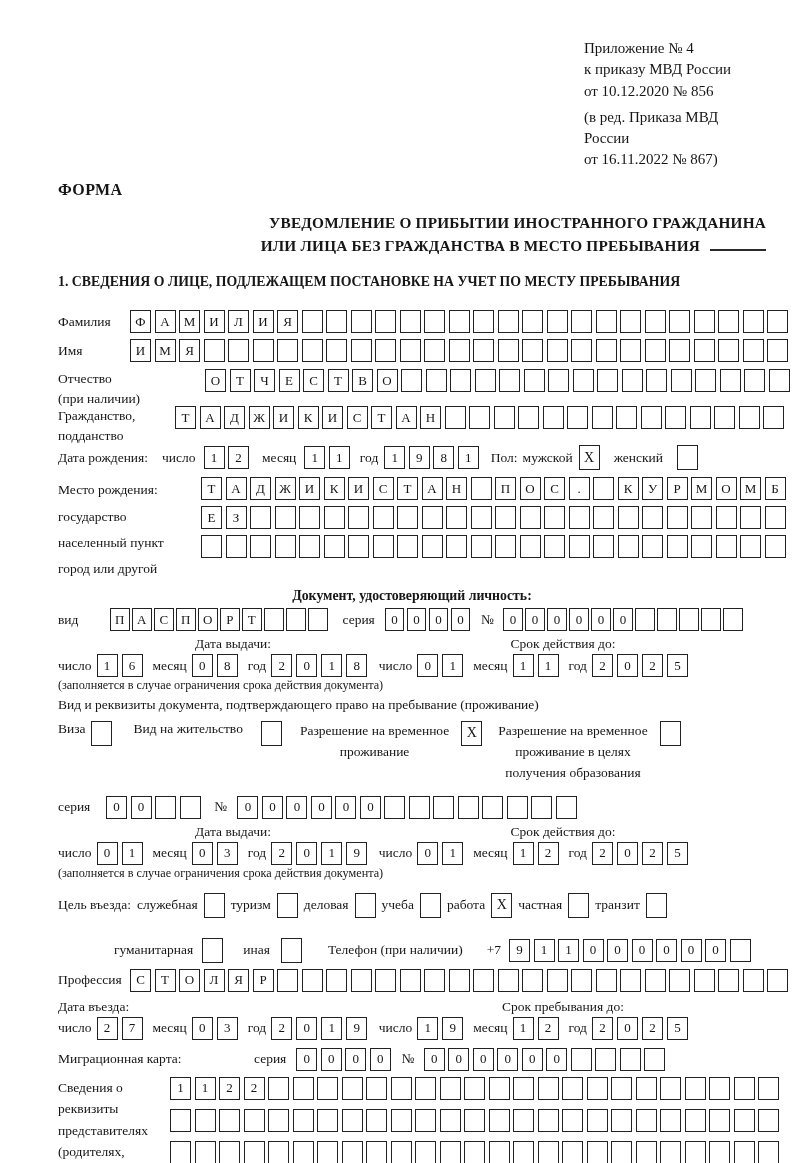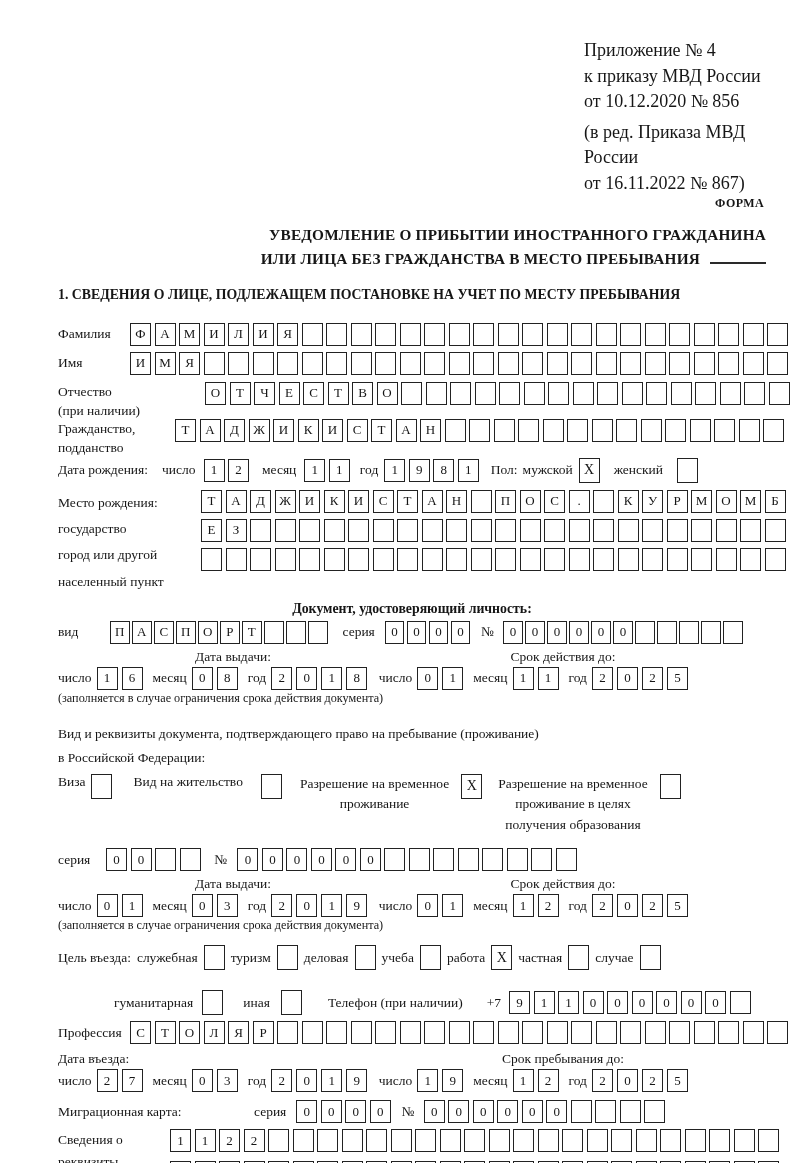--- a/index.html
+++ b/index.html
@@ -2,42 +2,42 @@
 <html><head>
 <meta charset="utf-8">
 <style>
   * { box-sizing: border-box; }
   html, body { margin:0; padding:0; background:#ffffff; }
   .page {
     width:800px; height:1163px; background:#fff; overflow:hidden;
     font-family:"Liberation Serif", serif; color:#161616;
     padding:38px 34px 10px 58px; position:relative;
   }
-  .annex { margin-left:auto; width:182px; font-size:18px; line-height:1.42; }
+  .annex { margin-left:auto; width:182px; font-size:15px; line-height:1.42; }
   .annex .rev { margin-top:5px; }
-  .forma { text-align:right; font-weight:bold; font-size:12px; padding-right:2px; letter-spacing:.4px; }
+  .forma { text-align:left; font-weight:bold; font-size:16px; margin-top:10px; padding-right:2px; letter-spacing:.4px; }
   .title { text-align:right; font-weight:bold; font-size:15.3px; margin-top:12px; line-height:1.55; letter-spacing:.2px; }
   .blank { display:inline-block; width:56px; border-bottom:2px solid #2a2a2a; height:.9em; margin-left:10px; }
   .sec1 { font-weight:bold; font-size:13.8px; margin-top:16px; }
 
   .frow { display:flex; align-items:center; margin-top:6px; font-size:13.5px; }
   .frow.start { align-items:flex-start; }
   .lblcol { flex:none; }
   .two { height:23px; line-height:1.45; }
   .cells { display:flex; gap:3.5px; flex:none; }
   .cell { flex:none; width:21px; height:23px; border:1.5px solid #222; display:flex; align-items:center; justify-content:center; font-size:13px; background:#fff; }
   .cells.sm { gap:2.5px; } .cells.sm .cell { width:19.5px; }
   .box { flex:none; width:21px; height:25px; border:1.5px solid #222; display:inline-flex; align-items:center; justify-content:center; font-size:14px; }
   .colrows { display:flex; flex-direction:column; gap:6px; }
   .dmy { display:flex; align-items:center; font-size:13.5px; }
   .dmy .cells { gap:4px; margin-left:5px; }
   .dmy .ml { margin-left:10px; }
   .hdr { display:flex; font-size:13.5px; margin-top:5px; }
   .note { text-align:left; font-size:12.2px; margin-top:1px; padding-right:2px; }
-  .intro { font-size:13.5px; line-height:1.8; margin-top:16px; }
+  .intro { font-size:13.5px; line-height:1.8; margin-top:0; }
   .ctr { text-align:center; font-weight:bold; font-size:13.8px; margin-top:6px; }
   .optlbl { text-align:center; line-height:1.55; }
 </style>
 </head>
 <body>
 
 <div class="page">
 
   <div class="annex">
     <div>Приложение № 4</div>
@@ -212,22 +212,22 @@
     <span style="margin-left:5px">мужской</span>
     <span class="box" style="margin-left:6px">X</span>
     <span style="margin-left:14px">женский</span>
     <span class="box" style="margin-left:14px"></span>
   </div>
 
   <div class="frow start" style="margin-top:7px">
     <div class="lblcol" style="width:143px; line-height:1.95">
       <div>Место рождения:</div>
       <div>государство</div>
+      <div>населенный пункт</div>
       <div>город или другой</div>
-      <div>населенный пункт</div>
     </div>
     <div class="colrows">
       <span class="cells">
           <span class="cell">Т</span>
           <span class="cell">А</span>
           <span class="cell">Д</span>
           <span class="cell">Ж</span>
           <span class="cell">И</span>
           <span class="cell">К</span>
           <span class="cell">И</span>
@@ -384,21 +384,20 @@
           <span class="cell">0</span>
           <span class="cell">2</span>
           <span class="cell">5</span>
         </span>
     </div>
   </div>
   <div class="note">(заполняется в случае ограничения срока действия документа)</div>
 
   <div class="intro">
     <div>Вид и реквизиты документа, подтверждающего право на пребывание (проживание)</div>
-    <div>в Российской Федерации:</div>
   </div>
 
   <div class="frow start" style="margin-top:3px">
     <span>Виза</span>
     <span class="box" style="margin-left:5px"></span>
     <span style="margin-left:22px">Вид на жительство</span>
     <span class="box" style="margin-left:18px"></span>
     <div class="optlbl" style="margin-left:18px">
       <div>Разрешение на временное</div>
       <div>проживание</div>
@@ -492,21 +491,21 @@
     <span>туризм</span>
     <span class="box"></span>
     <span>деловая</span>
     <span class="box"></span>
     <span>учеба</span>
     <span class="box"></span>
     <span>работа</span>
     <span class="box">X</span>
     <span>частная</span>
     <span class="box"></span>
-    <span>случае</span>
+    <span>транзит</span>
     <span class="box"></span>
   </div>
 
   <div class="frow" style="margin-top:20px">
     <span style="margin-left:56px">гуманитарная</span>
     <span class="box" style="margin-left:9px"></span>
     <span style="margin-left:20px">иная</span>
     <span class="box" style="margin-left:11px"></span>
     <span style="margin-left:26px">Телефон (при наличии)</span>
     <span style="margin-left:24px">+7</span>

